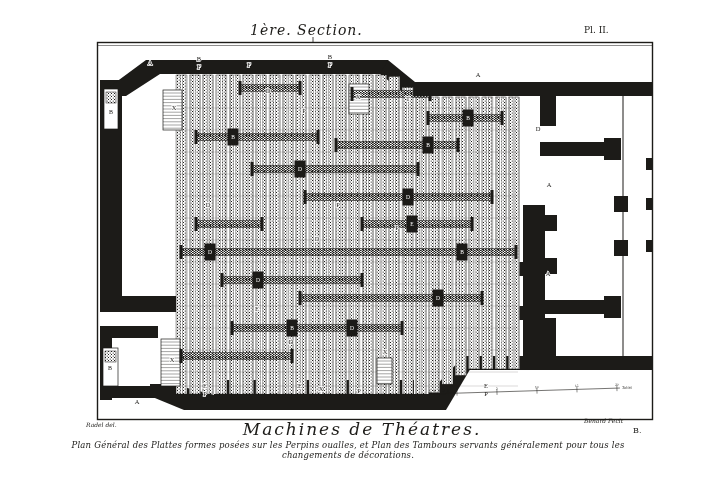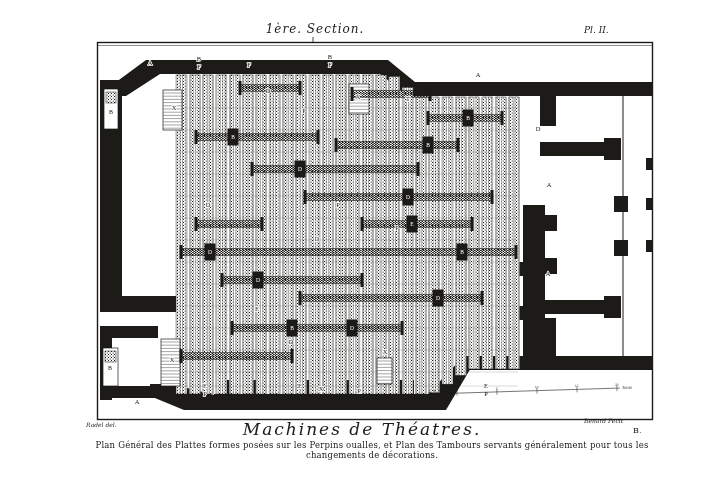--- a/index.html
+++ b/index.html
@@ -1,22 +1,22 @@
 <!DOCTYPE html>
 <html><head>
 <meta charset="utf-8">
 <style>
   html,body{margin:0;padding:0;}
   body{width:720px;height:490px;position:relative;overflow:hidden;background:#ffffff;
        font-family:"DejaVu Serif","Liberation Serif",serif;color:#1c1b18;}
   .txt{position:absolute;white-space:nowrap;}
-  #section-label{left:250px;top:22px;width:130px;text-align:center;font-style:italic;font-size:12px;letter-spacing:1px;}
-  #plate-number{left:584px;top:25px;font-style:italic;font-size:9px;}
+  #section-label{left:250px;top:22px;width:130px;font-style:italic;font-size:14px;letter-spacing:1px;}
+  #plate-number{left:584px;top:25px;font-size:9px;}
   #plate-title{left:84px;top:419px;width:556px;text-align:center;font-style:italic;font-size:17px;letter-spacing:2px;}
-  #plate-caption{left:72px;top:440px;width:600px;text-align:center;font-size:8.5px;letter-spacing:.2px;white-space:normal;}
+  #plate-caption{left:48px;top:440px;width:600px;text-align:center;font-style:italic;font-size:8.5px;letter-spacing:.2px;white-space:normal;}
   #credit-left{left:86px;top:421px;font-size:6px;font-style:italic;}
   #credit-right{left:584px;top:417px;font-size:6px;font-style:italic;}
   #corner-mark{left:633px;top:426px;font-size:8px;}
   svg{position:absolute;left:0;top:0;}
 </style>
 </head>
 <body>
 
 <svg id="plan" width="720" height="490" viewBox="0 0 720 490">
     <defs>

